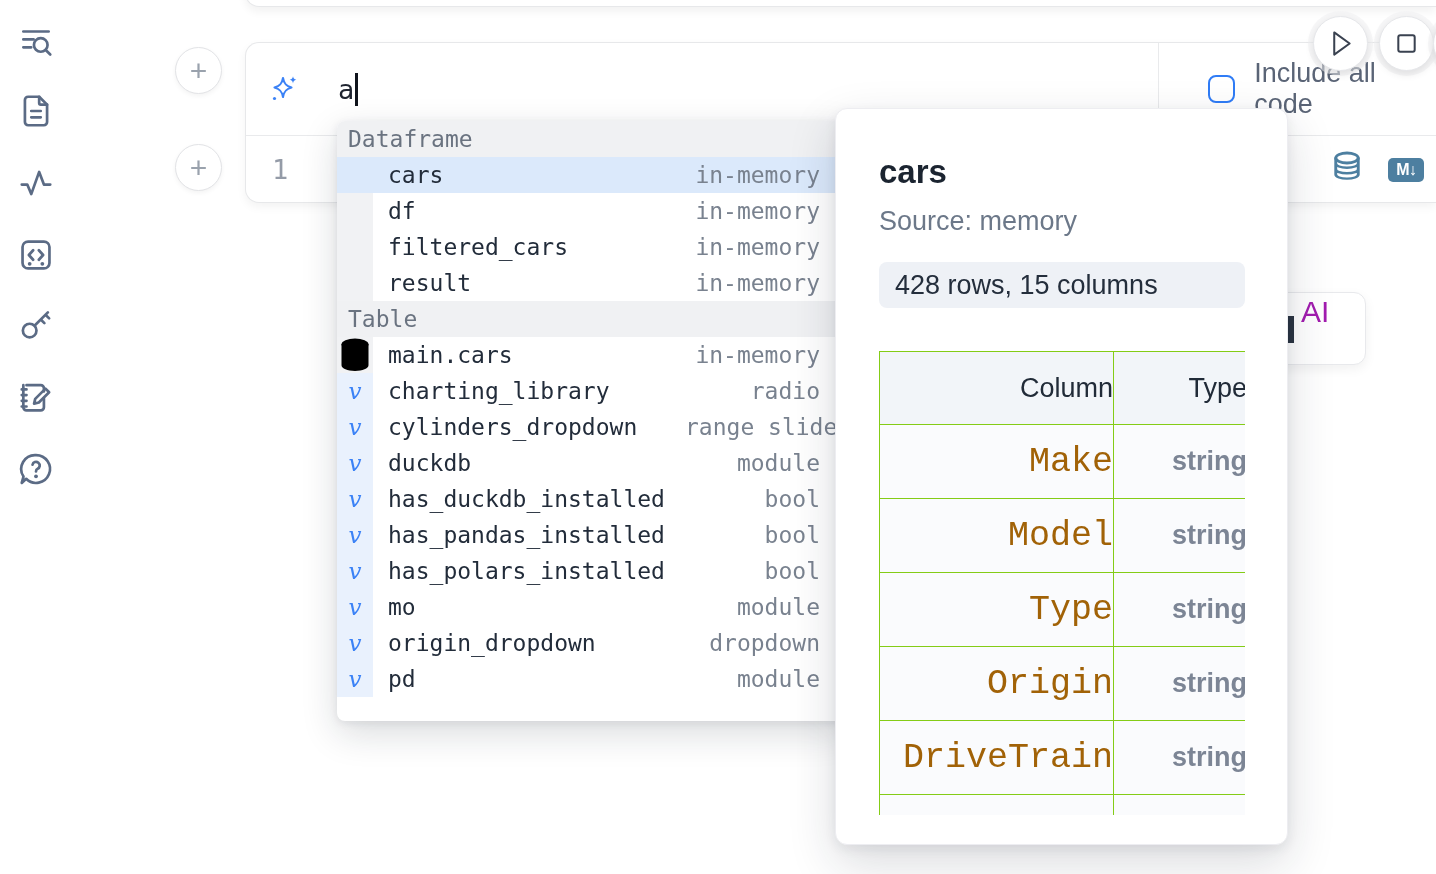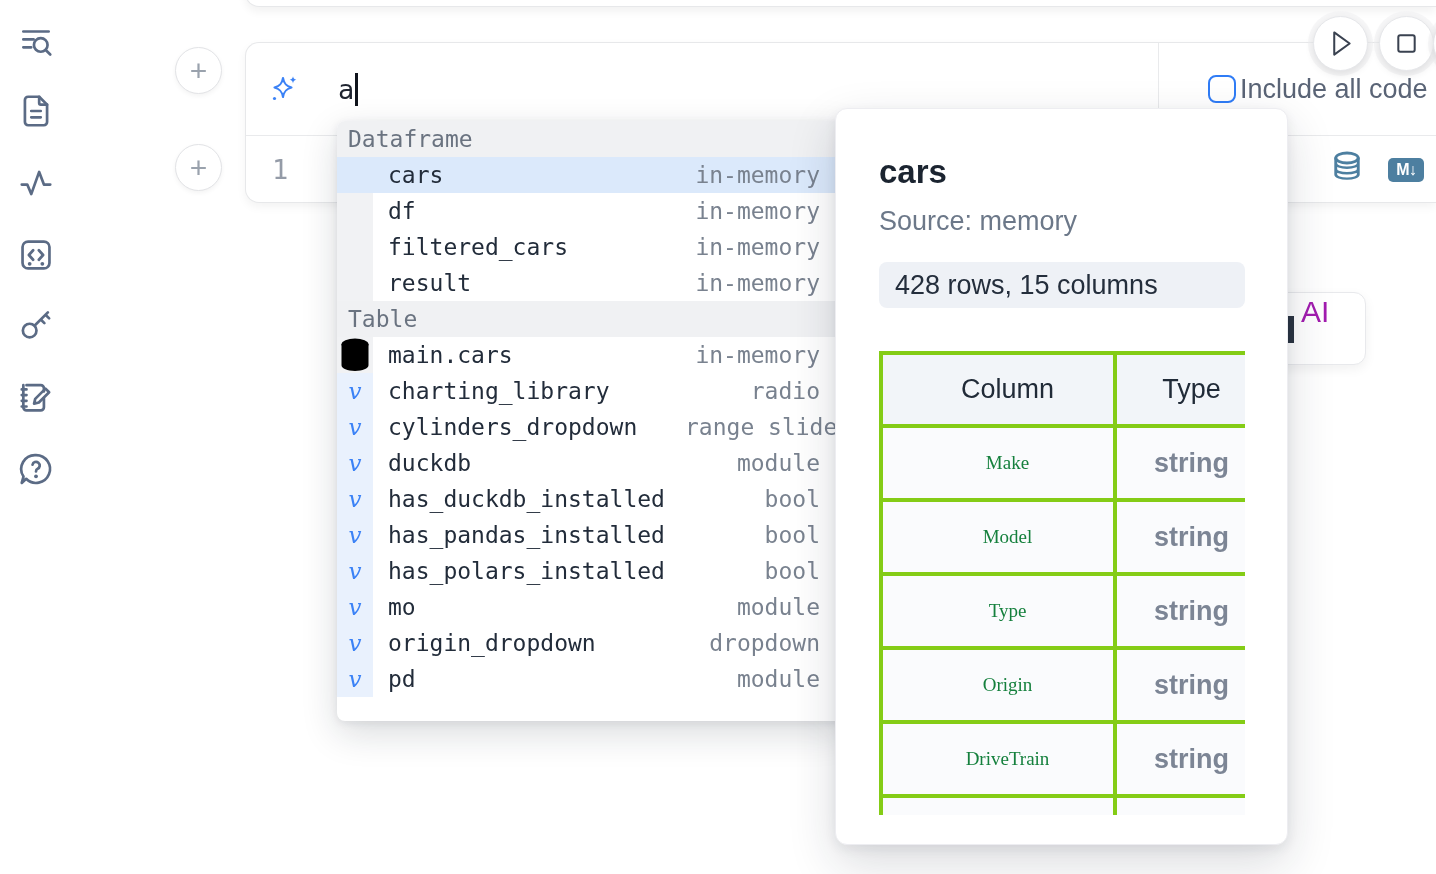--- a/index.html
+++ b/index.html
@@ -23,21 +23,21 @@
           background:#fff; border:1px solid #e7e8ea; border-right:none;
           border-radius:14px 0 0 14px; box-shadow:0 4px 10px rgba(0,0,0,.05); z-index:1; }
   .ai-row { position:absolute; left:0; top:0; width:100%; height:93px;
             border-bottom:1px solid #e9eaec; display:flex; align-items:center; }
   .ai-left { flex:0 0 912px; display:flex; align-items:center; height:100%; padding-left:22px; }
   .sparkle { width:32px; height:32px; margin-right:38px; }
   .prompt-text { font-family:"DejaVu Sans Mono", monospace; font-size:27px; color:#1f2430; }
   .caret { display:inline-block; width:3px; height:33px; background:#10141c;
            vertical-align:middle; margin-left:1px; }
   .ai-right { flex:1; height:100%; border-left:1px solid #e9eaec; display:flex;
-              align-items:center; padding-left:49px; gap:4px; }
+              align-items:center; padding-left:49px; gap:19px; }
   .checkbox { width:28px; height:28px; border:2.5px solid #2f7cf6; border-radius:8px;
               background:#fff; cursor:pointer; }
   .chk-label { font-size:27px; color:#59импn; color:#5a6476; }
   .code-row { position:absolute; left:0; top:93px; width:100%; height:67px;
               display:flex; align-items:center; }
   .line-no { font-family:"DejaVu Sans Mono", monospace; font-size:27px; color:#949ba7;
              padding-left:26px; }
   .cell-actions { position:absolute; left:1086px; top:100px; height:54px; display:flex;
                   align-items:center; gap:26px; }
   .db-ic svg { width:30px; height:36px; stroke:#4d7fa0; stroke-width:2.3; fill:none;
@@ -91,25 +91,25 @@
            background:#fff; border:1px solid #ededf1; border-radius:12px; z-index:6;
            box-shadow:0 18px 48px rgba(26,34,48,.16), 0 4px 12px rgba(26,34,48,.07);
            padding:44px 42px 0 43px; overflow:hidden; }
   .popup-title { font-size:33px; font-weight:bold; color:#1b2430; }
   .popup-source { margin-top:15px; font-size:27px; color:#6c7889; }
   .shape-badge { margin-top:25px; height:46px; background:#eef1f6; border-radius:8px;
                  display:flex; align-items:center; padding-left:16px; font-size:27px;
                  color:#242e3c; }
   .schema-wrap { margin-top:43px; height:464px; overflow:hidden; }
   table.schema { border-collapse:collapse; width:368px; table-layout:fixed; }
-  .schema th, .schema td { border:4px solid #84cc16; text-align:center; }
+  .schema th, .schema td { border:1px solid #84cc16; text-align:right; }
   .schema th { background:#f2f5f9; font-weight:normal; font-size:27px; color:#212b38;
                height:73px; padding-left:19px; }
   .schema td { height:74px; padding-left:19px; background:#fafbfd; }
-  .schema td.cname { font-family:Liberation Serif, serif; font-size:19px; color:#15803d; }
+  .schema td.cname { font-family:Liberation Mono, monospace; font-size:35px; color:#a16207; }
   .schema td.ctype { font-size:27px; color:#7c8595;font-weight:bold; }
   .schema col.c1 { width:234px; } .schema col.c2 { width:134px; }
 </style>
 </head>
 <body>
 
 <div id="stage">
 
   <div class="sidebar">
     <div class="side-ic" style="top:22px">

